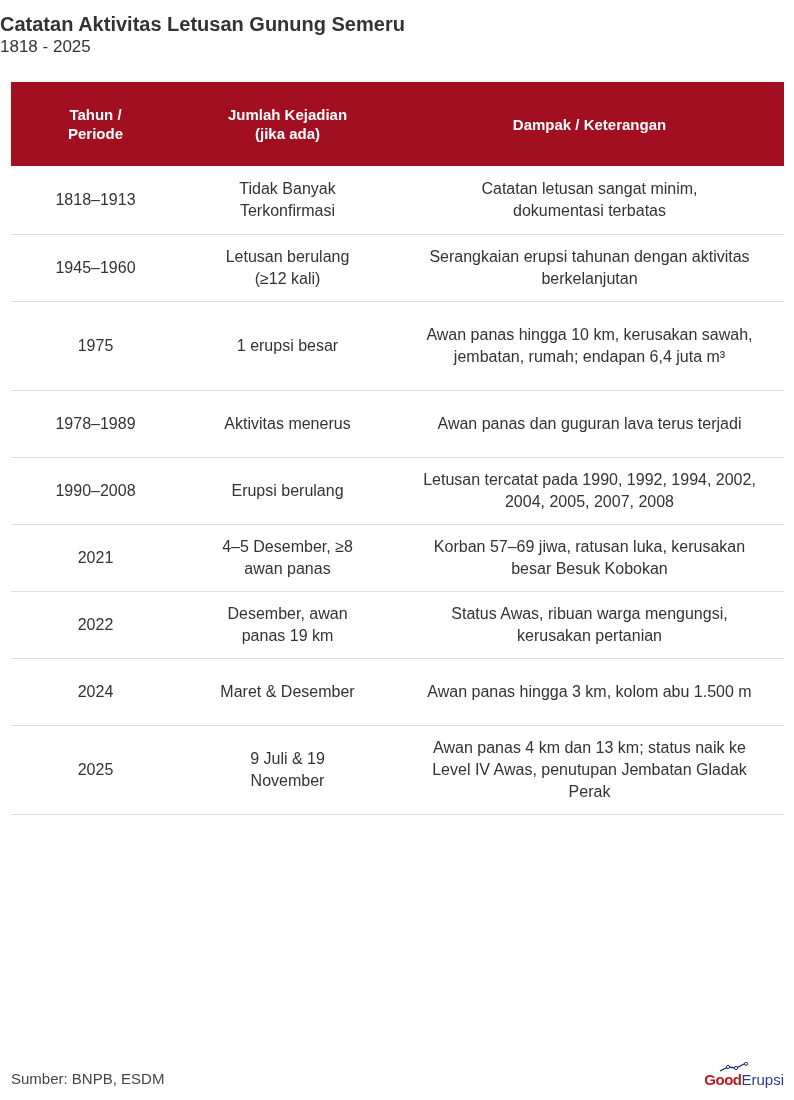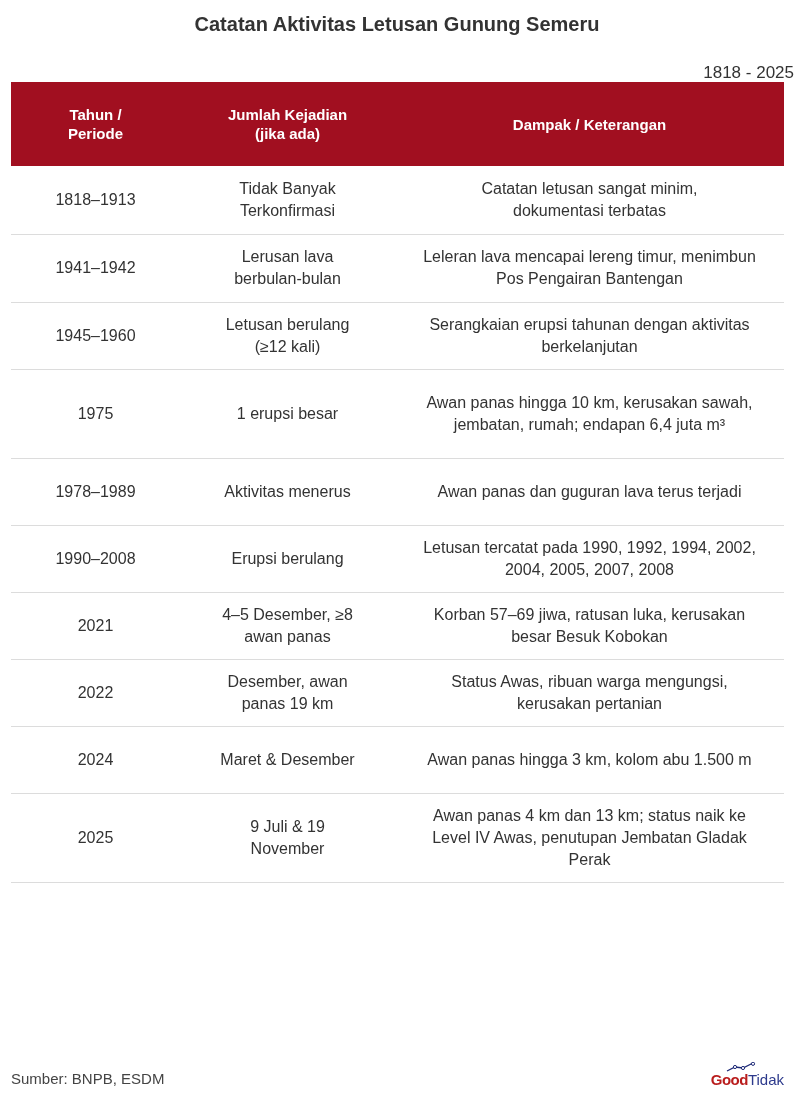--- a/index.html
+++ b/index.html
@@ -13,32 +13,32 @@
       position: relative;
       font-family: "Liberation Sans", "DejaVu Sans", sans-serif;
       color: #333333;
       overflow: hidden;
     }
     .title {
       position: absolute;
       top: 10px;
       left: 0;
       width: 794px;
-      text-align: center;
+      text-align: left;
       font-size: 20px;
       font-weight: bold;
       color: #333333;
       line-height: 28px;
     }
     .subtitle {
       position: absolute;
-      top: 61px;
+      top: 35px;
       left: 0;
       width: 794px;
-      text-align: right;
+      text-align: left;
       font-size: 17px;
       color: #333333;
       line-height: 24px;
     }
     .table {
       position: absolute;
       top: 82px;
       left: 11px;
       width: 773px;
       border-collapse: collapse;
@@ -122,25 +122,20 @@
       <th><span class="th-wrap" style="max-width:120px">Jumlah Kejadian (jika ada)</span></th>
       <th><span>Dampak / Keterangan</span></th>
     </tr>
   </thead>
   <tbody>
     <tr style="height:68px">
       <td>1818–1913</td>
       <td style="padding:0 50px">Tidak Banyak Terkonfirmasi</td>
       <td style="padding:0 60px">Catatan letusan sangat minim, dokumentasi terbatas</td>
     </tr>
-    <tr style="height:68px">
-      <td>1941–1942</td>
-      <td style="padding:0 50px">Lerusan lava berbulan-bulan</td>
-      <td style="padding:0 25px">Leleran lava mencapai lereng timur, menimbun Pos Pengairan Bantengan</td>
-    </tr>
     <tr style="height:67px">
       <td>1945–1960</td>
       <td style="padding:0 40px">Letusan berulang (≥12 kali)</td>
       <td style="padding:0 30px">Serangkaian erupsi tahunan dengan aktivitas berkelanjutan</td>
     </tr>
     <tr style="height:89px">
       <td>1975</td>
       <td>1 erupsi besar</td>
       <td style="padding:0 25px">Awan panas hingga 10 km, kerusakan sawah, jembatan, rumah; endapan 6,4 juta m³</td>
     </tr>
@@ -180,14 +175,14 @@
 <div class="source">Sumber: BNPB, ESDM</div>
 
 <div class="logo">
   <svg class="logo-svg" width="32" height="10" viewBox="0 0 32 10">
     <polyline points="2,9 10,5 18,6 28,1" fill="none" stroke="#1e2a78" stroke-width="1.3"></polyline>
     <circle cx="10" cy="5" r="1.6" fill="#fff" stroke="#1e2a78" stroke-width="1"></circle>
     <circle cx="18" cy="6" r="1.6" fill="#fff" stroke="#1e2a78" stroke-width="1"></circle>
     <circle cx="28" cy="1.8" r="1.6" fill="#fff" stroke="#1e2a78" stroke-width="1"></circle>
   </svg>
   <span class="logo-good">Good</span>
-    <span class="logo-stats">Tidak</span>
+    <span class="logo-stats">Erupsi</span>
 </div>
 
 </body></html>

